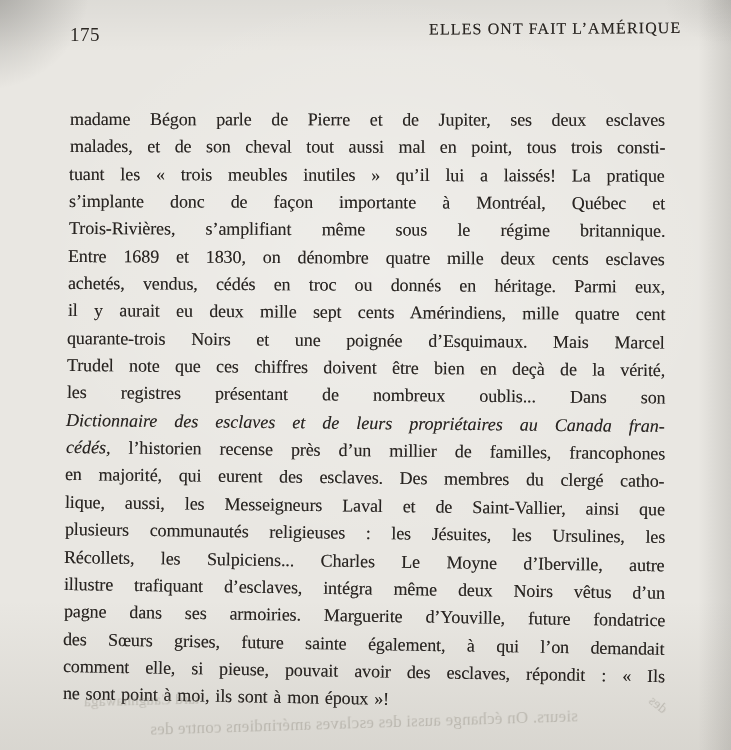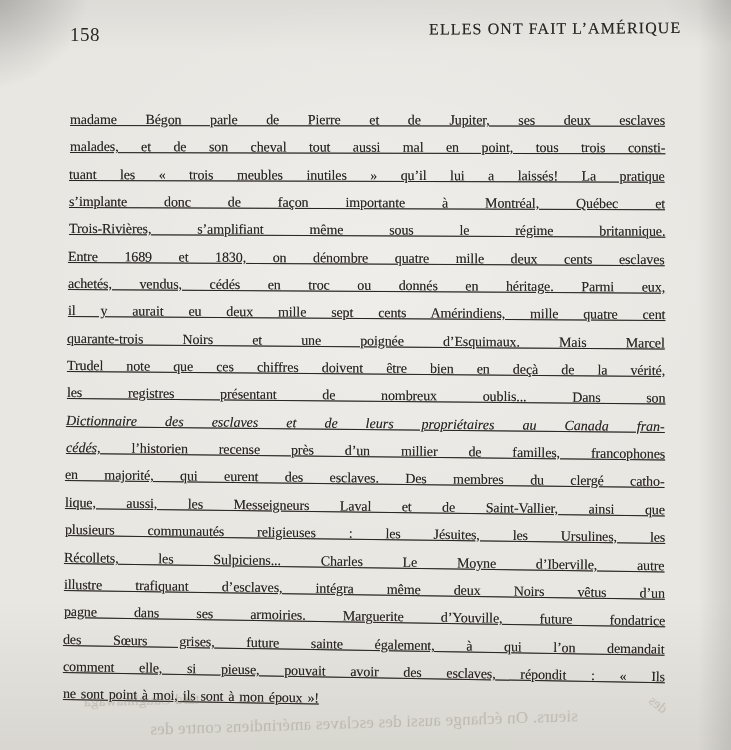--- a/index.html
+++ b/index.html
@@ -23,44 +23,43 @@
     font-size:19px;color:#2c2824;letter-spacing:0.5px;
   }
   .runhead{
     position:absolute;right:50px;top:19px;
     font-size:16px;color:#2b2723;letter-spacing:1.1px;
     transform:rotate(-0.35deg);transform-origin:right top;
     text-shadow:0 0 0.5px rgba(43,39,35,0.55);
   }
   .textblock{
     position:absolute;left:62px;top:106px;width:603px;
-    font-size:14px;color:#292522;
+    font-size:18px;color:#292522;
     letter-spacing:-0.1px;word-spacing:1.5px;
     text-shadow:0 0 0.5px rgba(41,37,34,0.5);
-    text-decoration:underline;
   }
   .line{
     height:27.35px;line-height:27.35px;
     white-space:normal;transform-origin:left center;
   }
   .line.j{text-align:justify;text-align-last:justify;}
   .line .it{font-style:italic;letter-spacing:0;}
   .ghosts{pointer-events:none;}
   .ghost{
     position:absolute;color:#7d786c;opacity:0.34;
     filter:blur(0.6px);white-space:nowrap;
     font-size:17px;letter-spacing:0.2px;
   }
 </style>
 </head>
 <body>
 
 <div class="paper">
 
-  <span class="pagenum">158</span>
+  <span class="pagenum">175</span>
 
   <span class="runhead">ELLES ONT FAIT L’AMÉRIQUE</span>
 
   <main class="textblock" id="body-text">
       <div class="line j" style="transform: rotate(0.08deg); margin-left: 8px;"><span>madame Bégon parle de Pierre et de Jupiter, ses deux esclaves</span></div>
       <div class="line j" style="transform: rotate(0.125deg); margin-left: 7.65px;"><span>malades, et de son cheval tout aussi mal en point, tous trois consti-</span></div>
       <div class="line j" style="transform: rotate(0.17deg); margin-left: 7.3px;"><span>tuant les « trois meubles inutiles » qu’il lui a laissés! La pratique</span></div>
       <div class="line j" style="transform: rotate(0.215deg); margin-left: 6.95px;"><span>s’implante donc de façon importante à Montréal, Québec et</span></div>
       <div class="line j" style="transform: rotate(0.26deg); margin-left: 6.6px;"><span>Trois-Rivières, s’amplifiant même sous le régime britannique.</span></div>
       <div class="line j" style="transform: rotate(0.305deg); margin-left: 6.25px;"><span>Entre 1689 et 1830, on dénombre quatre mille deux cents esclaves</span></div>

